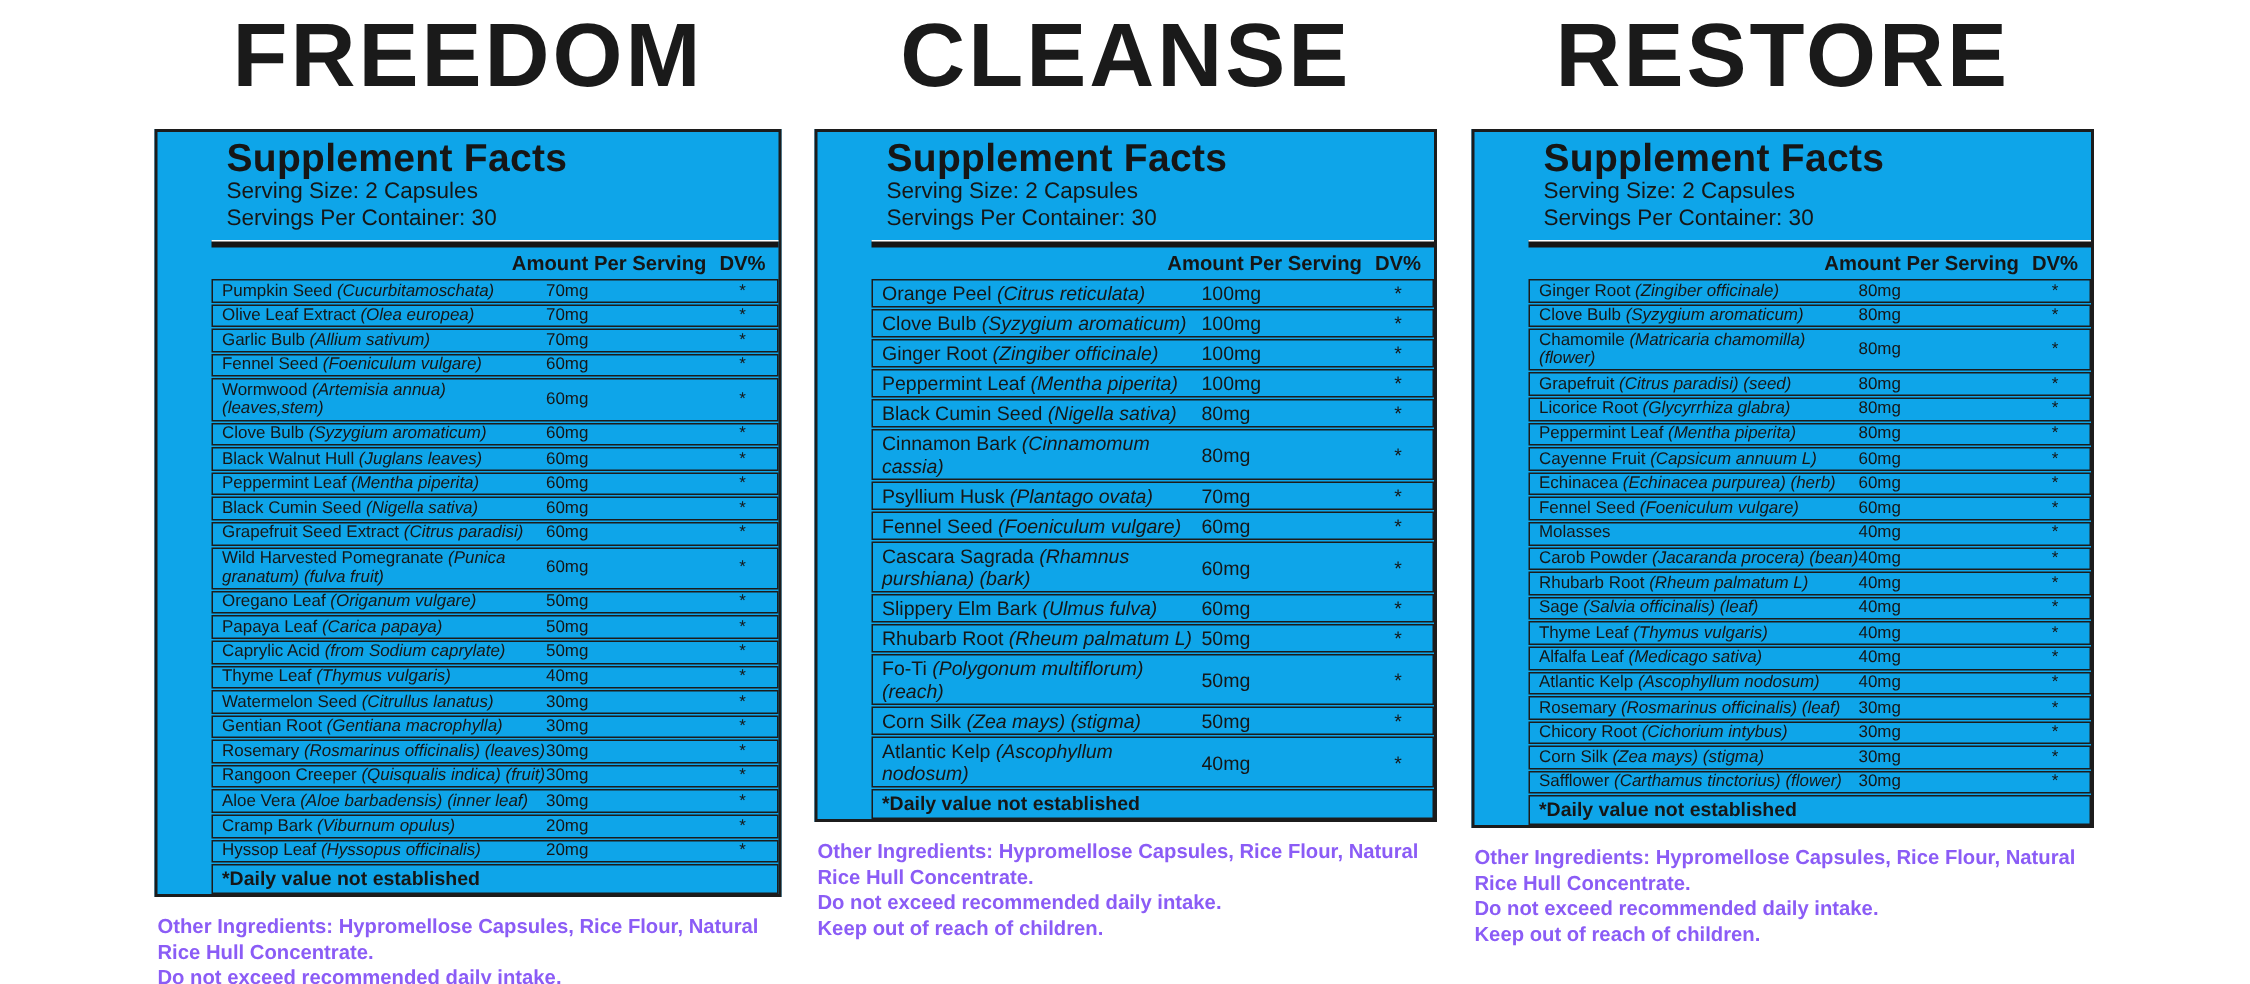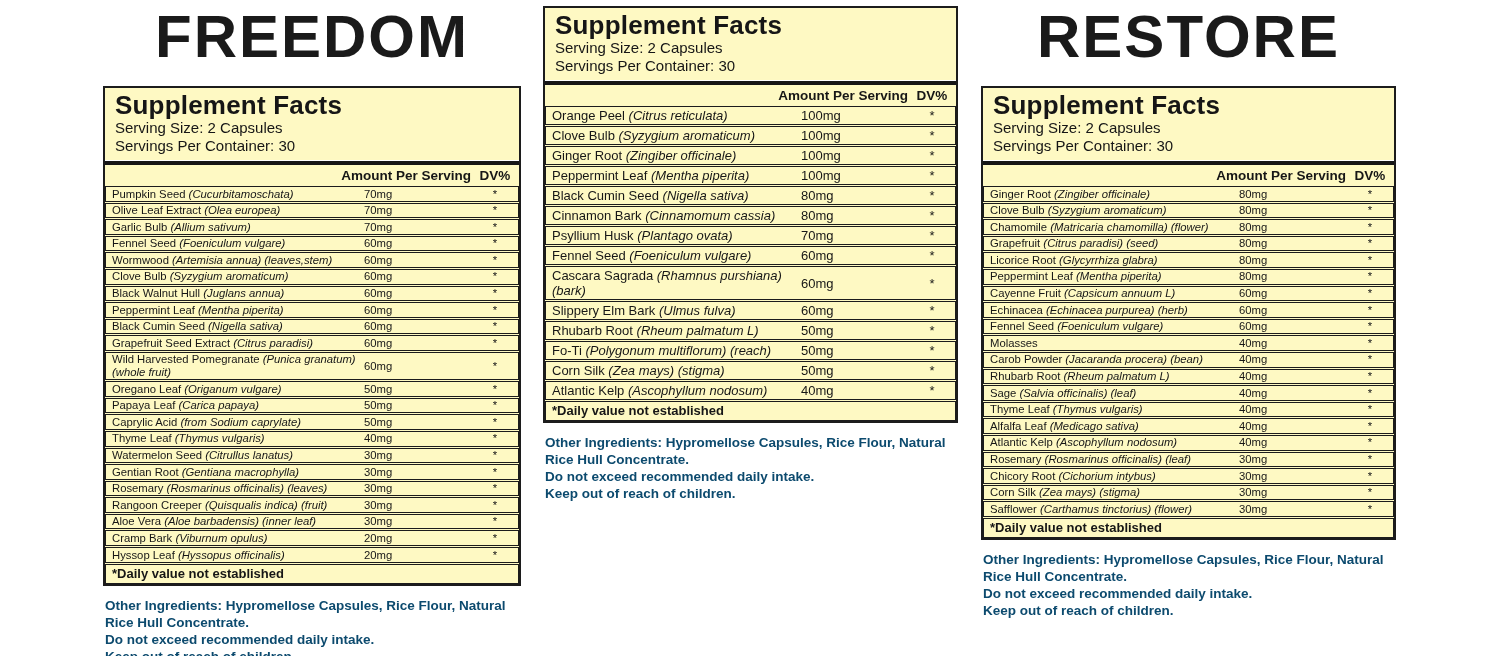--- a/index.html
+++ b/index.html
@@ -15,21 +15,21 @@
   #col-freedom { left:103px; width:418px; }
   #col-cleanse { left:543px; width:415px; }
   #col-restore { left:981px; width:415px; }
 
   .brand-title {
     font-size:60px; font-weight:700; letter-spacing:2px;
     line-height:62px; text-align:center; margin-bottom:18px;
     color:#1a1a1a; white-space:nowrap;
   }
 
-  .panel { border:2.5px solid #1c1c1c; background:#fef9c3; }
+  .panel { border:2.5px solid #1c1c1c; background:#0ea5e9;padding-left:36px; }
 
   .panel-header { padding:3px 10px 5px; }
   .sf-title { font-size:26px; font-weight:700; line-height:28px; letter-spacing:0.2px; }
   .serving-line { font-size:15px; line-height:18px; }
 
   .header-divider { height:5px; background:#161616; border-top:1.5px solid #fff; }
 
   .col-header {
     display:flex; align-items:flex-end;
     padding:4px 0 3px 6px; font-weight:700; font-size:13.5px; line-height:14px;
@@ -48,21 +48,21 @@
   .r-dv  { width:46px; text-align:center; }
 
   .footnote { border:1.5px solid #1c1c1c; font-weight:700; padding:1px 6px 2px; font-size:13px; }
 
   
   .p-freedom .row { font-size:11.3px; line-height:12.6px; padding-top:0.5px; padding-bottom:0.5px; }
   .p-cleanse .row { font-size:13px;   line-height:15px;   padding-top:1px;   padding-bottom:1px; }
   .p-restore .row { font-size:11.3px; line-height:12.6px; padding-top:0.5px; padding-bottom:0.5px; }
 
   .other-info { margin-top:11px; padding:0 2px; }
-  .other-info p { font-size:13.5px; line-height:17px; font-weight:700; color:#0c4a6e; }
+  .other-info p { font-size:13.5px; line-height:17px; font-weight:700; color:#8b5cf6; }
 </style>
 </head>
 <body style="background: rgb(255, 255, 255);">
 
 <div class="column" id="col-freedom">
   <div class="brand-title">FREEDOM</div>
   <div class="panel p-freedom">
     <div class="panel-header">
       <div class="sf-title">Supplement Facts</div>
       <div class="serving-line">Serving Size: 2 Capsules</div>
@@ -99,41 +99,41 @@
           <span class="r-name">Wormwood<i> (Artemisia annua)</i><i> (leaves,stem)</i></span>
           <span class="r-amt">60mg</span>
           <span class="r-dv">*</span>
         </div>
         <div class="row">
           <span class="r-name">Clove Bulb<i> (Syzygium aromaticum)</i></span>
           <span class="r-amt">60mg</span>
           <span class="r-dv">*</span>
         </div>
         <div class="row">
-          <span class="r-name">Black Walnut Hull<i> (Juglans annua)</i></span>
+          <span class="r-name">Black Walnut Hull<i> (Juglans leaves)</i></span>
           <span class="r-amt">60mg</span>
           <span class="r-dv">*</span>
         </div>
         <div class="row">
           <span class="r-name">Peppermint Leaf<i> (Mentha piperita)</i></span>
           <span class="r-amt">60mg</span>
           <span class="r-dv">*</span>
         </div>
         <div class="row">
           <span class="r-name">Black Cumin Seed<i> (Nigella sativa)</i></span>
           <span class="r-amt">60mg</span>
           <span class="r-dv">*</span>
         </div>
         <div class="row">
           <span class="r-name">Grapefruit Seed Extract<i> (Citrus paradisi)</i></span>
           <span class="r-amt">60mg</span>
           <span class="r-dv">*</span>
         </div>
         <div class="row">
-          <span class="r-name">Wild Harvested Pomegranate<i> (Punica granatum)</i><i> (whole fruit)</i></span>
+          <span class="r-name">Wild Harvested Pomegranate<i> (Punica granatum)</i><i> (fulva fruit)</i></span>
           <span class="r-amt">60mg</span>
           <span class="r-dv">*</span>
         </div>
         <div class="row">
           <span class="r-name">Oregano Leaf<i> (Origanum vulgare)</i></span>
           <span class="r-amt">50mg</span>
           <span class="r-dv">*</span>
         </div>
         <div class="row">
           <span class="r-name">Papaya Leaf<i> (Carica papaya)</i></span>
@@ -189,20 +189,21 @@
     <div class="footnote">*Daily value not established</div>
   </div>
   <div class="other-info">
     <p>Other Ingredients: Hypromellose Capsules, Rice Flour, Natural Rice Hull Concentrate.</p>
     <p>Do not exceed recommended daily intake.</p>
     <p>Keep out of reach of children.</p>
   </div>
 </div>
 
 <div class="column" id="col-cleanse">
+  <div class="brand-title">CLEANSE</div>
   <div class="panel p-cleanse">
     <div class="panel-header">
       <div class="sf-title">Supplement Facts</div>
       <div class="serving-line">Serving Size: 2 Capsules</div>
       <div class="serving-line">Servings Per Container: 30</div>
     </div>
     <div class="header-divider"></div>
     <div class="col-header">
       <span class="spacer"></span>
       <span class="amt-label">Amount Per Serving</span>

